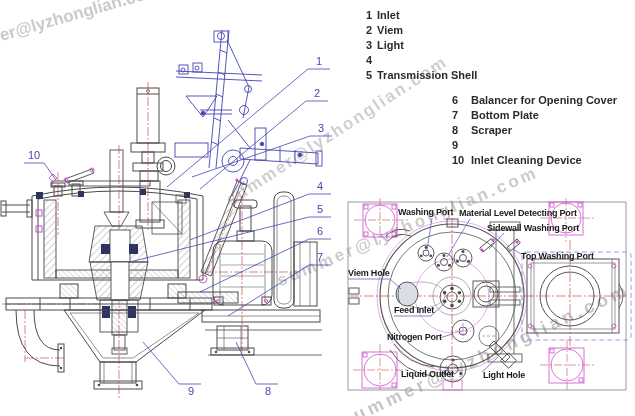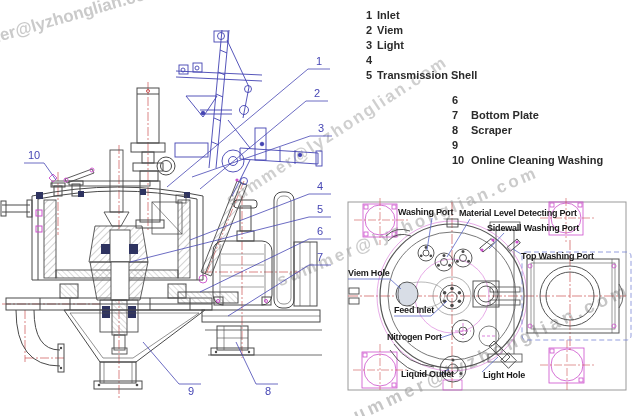--- a/index.html
+++ b/index.html
@@ -46,35 +46,36 @@
       </div>
     <div class="part-row">
         <span class="pnum">5</span>
         <span class="plabel">Transmission Shell</span>
       </div>
   </div>
 
   <div class="parts-list pl2">
     <div class="part-row">
         <span class="pnum">6</span>
+        <span class="plabel">Balancer for Opening Cover</span>
       </div>
     <div class="part-row">
         <span class="pnum">7</span>
         <span class="plabel">Bottom Plate</span>
       </div>
     <div class="part-row">
         <span class="pnum">8</span>
         <span class="plabel">Scraper</span>
       </div>
     <div class="part-row">
         <span class="pnum">9</span>
       </div>
     <div class="part-row">
         <span class="pnum">10</span>
-        <span class="plabel">Online Cleaning Washing</span>
+        <span class="plabel">Inlet Cleaning Device</span>
       </div>
   </div>
 
   <svg class="draw" width="635" height="416" viewBox="0 0 635 416">
     <defs>
       <pattern id="h1" patternUnits="userSpaceOnUse" width="5" height="5" patternTransform="rotate(45)">
         <line x1="0" y1="0" x2="0" y2="5" stroke="#7a7a7a" stroke-width="0.7"></line>
       </pattern>
       <pattern id="h2" patternUnits="userSpaceOnUse" width="4" height="4" patternTransform="rotate(-45)">
         <line x1="0" y1="0" x2="0" y2="4" stroke="#8a8a8a" stroke-width="0.6"></line>

